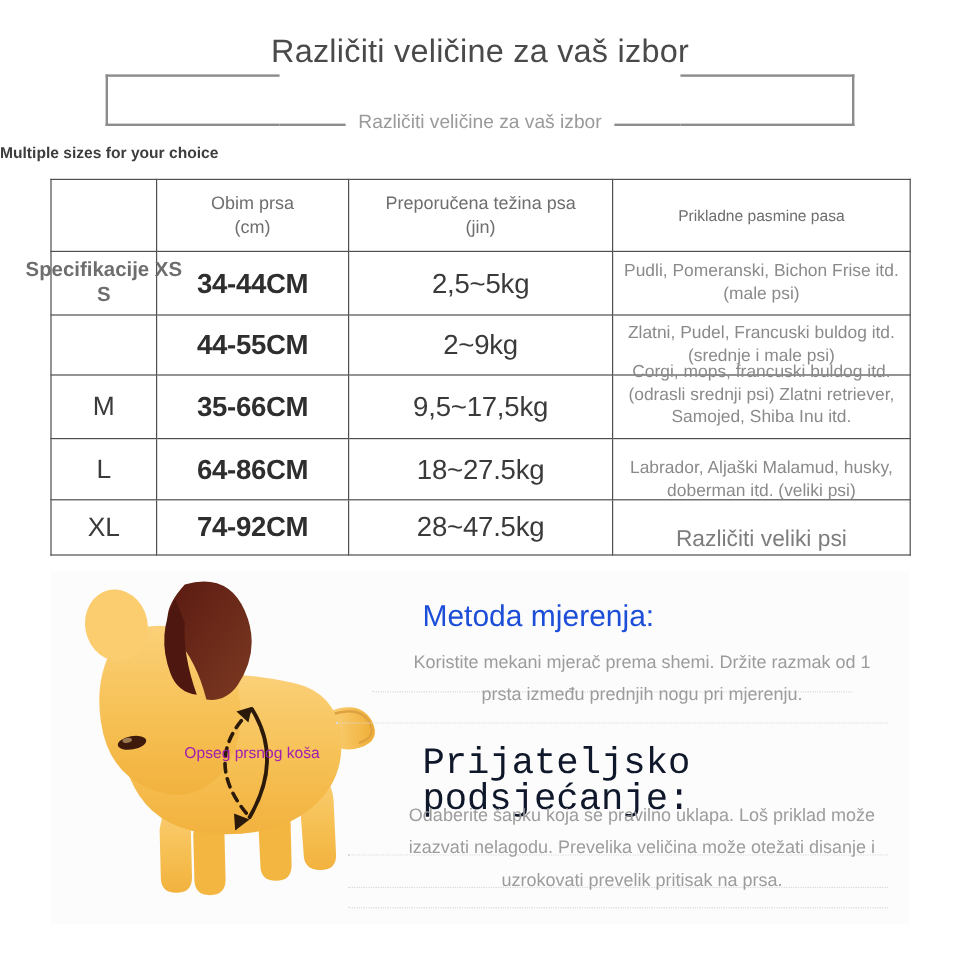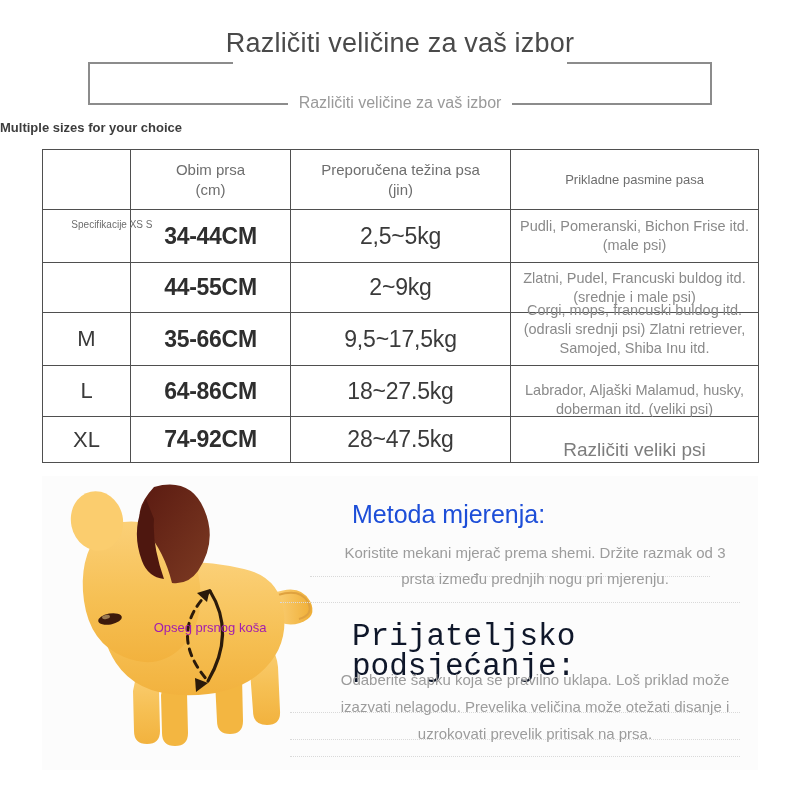--- a/index.html
+++ b/index.html
@@ -152,26 +152,27 @@
   .overflow-box {
     position: absolute;
     left: 50%;
     transform: translateX(-50%);
     pointer-events: none;
     white-space: nowrap;
   }
   .spec-overflow {
     top: 50%;
     margin-top: -22px;
-    font-size: 10px;
+    font-size: 17px;
     line-height: 21px;
     color: #6e6e6e;
-    text-align: right;
+    text-align: center;
     white-space: normal;
     width: 132px;
+    font-weight: bold;
   }
   .breed-overflow {
     width: 248px;
     white-space: normal;
     text-align: center;
     font-size: 14.5px;
     line-height: 19px;
     color: #8a8a8a;
   }
   .breed-xl-extra {
@@ -404,18 +405,18 @@
   </div>
 
   <div class="right-col">
     <div class="rule" style="left:0px;  top:100px; width:400px;"></div>
     <div class="rule" style="left:-30px; top:126px; width:460px;"></div>
     <div class="rule" style="left:-20px; top:236px; width:450px;"></div>
     <div class="rule" style="left:-20px; top:263px; width:450px;"></div>
     <div class="rule" style="left:-20px; top:280px; width:450px;"></div>
 
     <div class="heading-method">Metoda mjerenja:</div>
-    <div class="body-method">Koristite mekani mjerač prema shemi. Držite razmak od 3 prsta između prednjih nogu pri mjerenju.</div>
+    <div class="body-method">Koristite mekani mjerač prema shemi. Držite razmak od 1 prsta između prednjih nogu pri mjerenju.</div>
 
     <div class="heading-reminder">Prijateljsko podsjećanje:</div>
     <div class="body-reminder">Odaberite šapku koja se pravilno uklapa. Loš priklad može izazvati nelagodu. Prevelika veličina može otežati disanje i uzrokovati prevelik pritisak na prsa.</div>
   </div>
 </div>
 
 </body></html>

